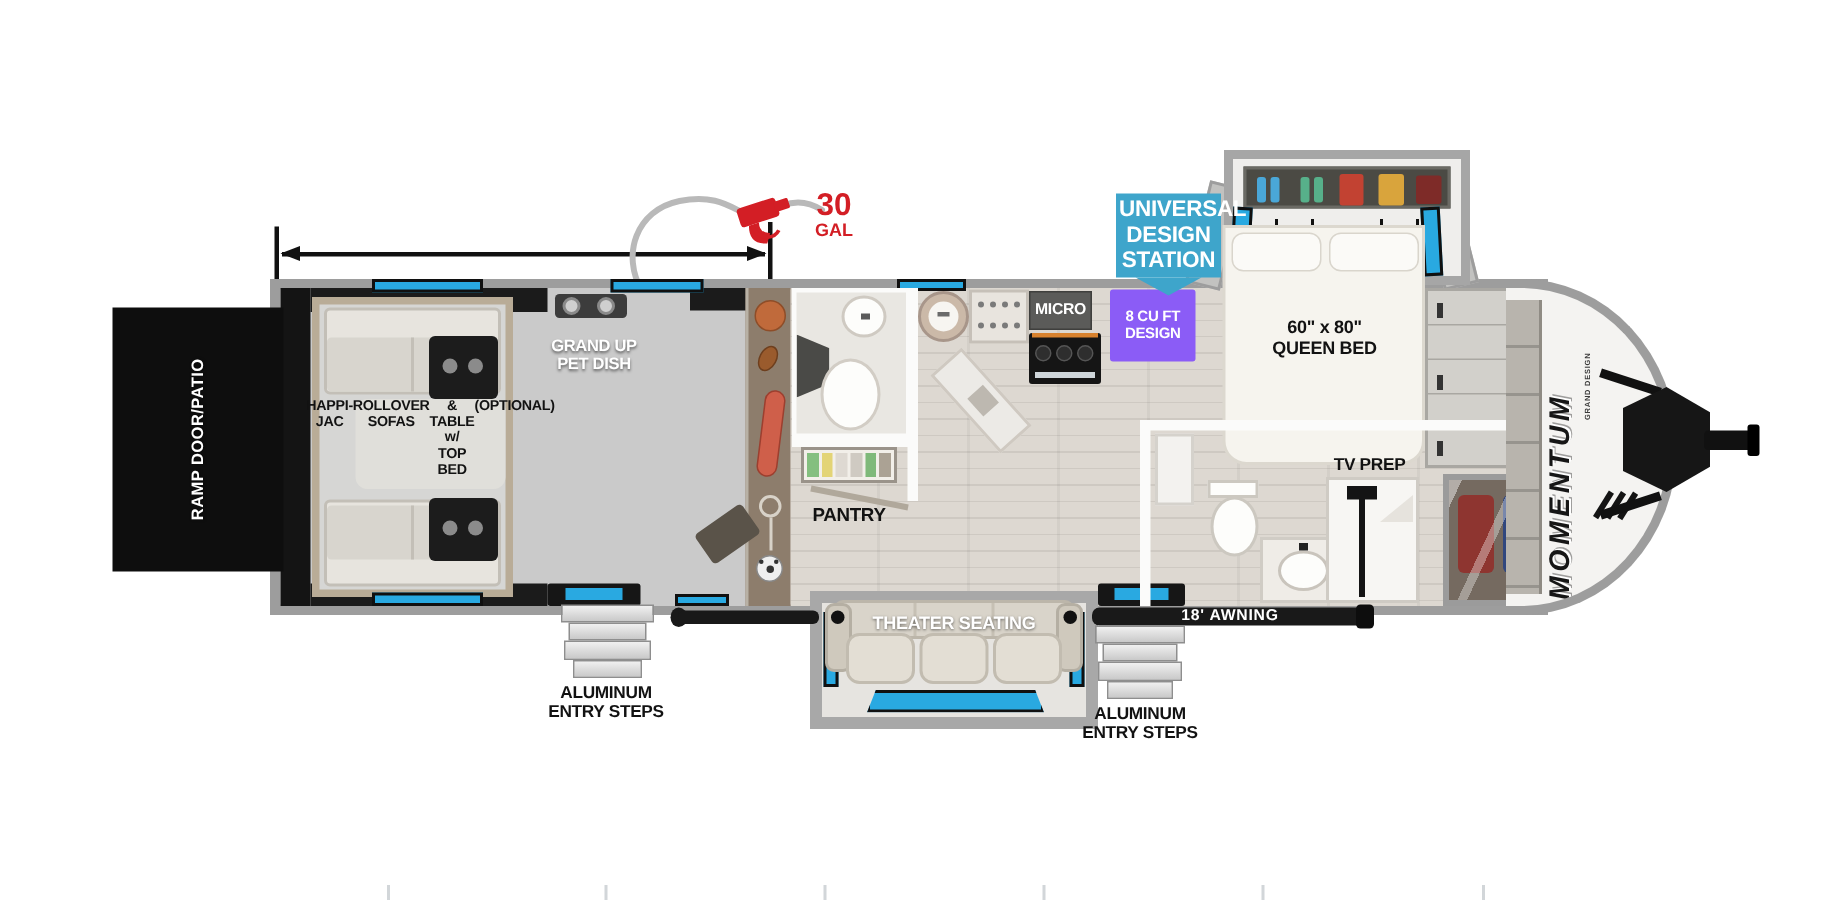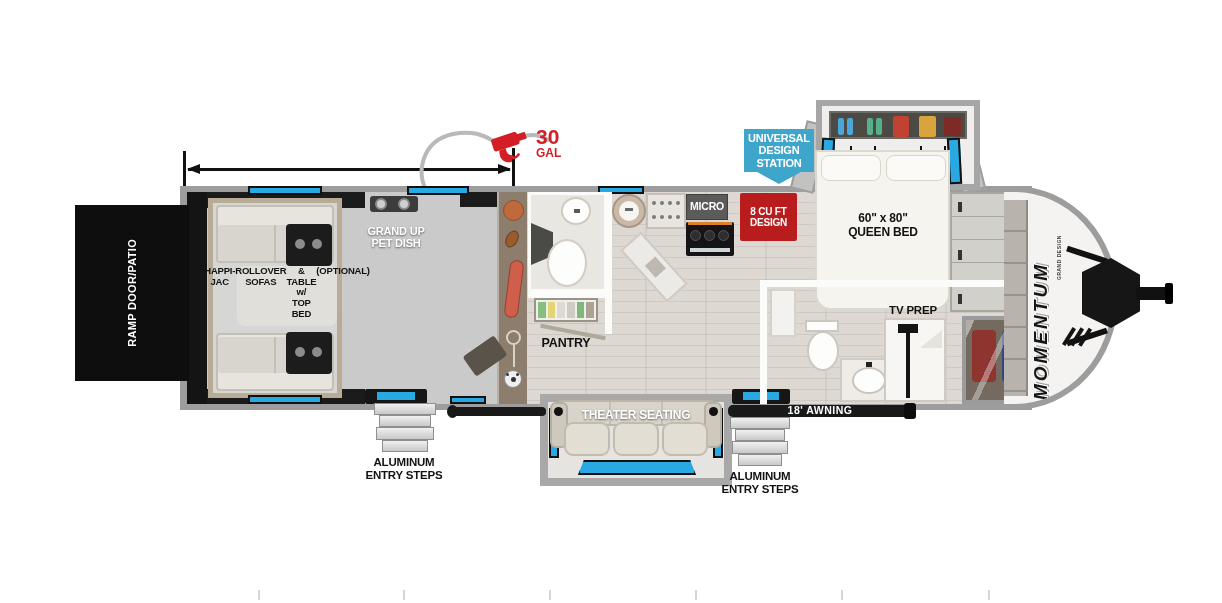--- a/index.html
+++ b/index.html
@@ -50,21 +50,21 @@
   <svg class="abs" style="left:398px;top:112px" width="175" height="95" viewBox="0 0 175 95">
     <path d="M30 82 C16 58 26 28 55 22 C80 17 90 27 100 31" fill="none" stroke="#b9b9b9" stroke-width="4" stroke-linecap="round"></path>
     <path d="M124 25 C134 21 142 23 150 28" fill="none" stroke="#b9b9b9" stroke-width="4" stroke-linecap="round"></path>
     <g transform="rotate(-18 108 30)" fill="var(--accent-red,#D31E25)">
       <rect x="94" y="23" width="27" height="13" rx="2.5"></rect>
       <rect x="119" y="26" width="10" height="7" rx="1"></rect>
       <path d="M99 36 q-4 12 8 15 l4 -6 q-7 -2 -5 -9 z"></path>
       <path d="M101 37 c1 10 11 13 16 8" fill="none" stroke="var(--accent-red,#D31E25)" stroke-width="2.5"></path>
     </g>
   </svg>
-  <div class="abs" style="left:536px;top:126px;width:40px;text-align:left;color:var(--accent-red,#D31E25)">
+  <div class="abs" style="left:536px;top:126px;width:40px;text-align:center;color:var(--accent-red,#D31E25)">
     <div style="font-size:21px;font-weight:900;line-height:1">30</div>
     <div style="font-size:12px;font-weight:900;line-height:1.1">GAL</div>
   </div>
 
   <div class="abs" style="left:180px;top:186px;width:852px;height:224px;border:7px solid var(--wall-gray,#9D9D9D);background:#f1f0ee"></div>
 
   <div class="abs wood" style="left:527px;top:192px;width:483px;height:212px"></div>
 
   <div class="abs" style="left:187px;top:192px;width:312px;height:212px;background:var(--garage-floor,#CACACA)"></div>
   <div class="abs" style="left:187px;top:192px;width:20px;height:212px;background:#141414"></div>
@@ -187,21 +187,21 @@
   </div>
   <div class="lbl wlbl" style="left:686px;top:194px;width:42px;height:26px;background:#5b5b59;border:1px solid #3f3f3d;
        font-size:10.5px;display:flex;align-items:center;justify-content:center;text-shadow:none">MICRO</div>
   <div class="abs" style="left:686px;top:222px;width:48px;height:34px;background:#151515;border-radius:2px">
     <div style="position:absolute;left:2px;top:0;width:44px;height:3px;background:#d8822e"></div>
     <div style="position:absolute;left:4px;top:8px;width:11px;height:11px;border-radius:50%;background:#2e2e2e;border:1px solid #555"></div>
     <div style="position:absolute;left:18px;top:8px;width:11px;height:11px;border-radius:50%;background:#2e2e2e;border:1px solid #555"></div>
     <div style="position:absolute;left:32px;top:8px;width:11px;height:11px;border-radius:50%;background:#2e2e2e;border:1px solid #555"></div>
     <div style="position:absolute;left:4px;top:26px;width:40px;height:4px;background:#cfd6da"></div>
   </div>
-  <div class="lbl wlbl" style="left:740px;top:193px;width:57px;height:48px;background:#b91c1c;border-radius:2px;
+  <div class="lbl wlbl" style="left:740px;top:193px;width:57px;height:48px;background:#8b5cf6;border-radius:2px;
        font-size:10px;display:flex;flex-direction:column;justify-content:center;text-shadow:none">
     <div>8 CU FT</div>
     <div>DESIGN</div>
   </div>
 
   <div class="abs" style="left:798px;top:122px;width:24px;height:70px;background:#c2c2c0;border:2px solid #9d9d9d;transform:rotate(14deg)"></div>
   <div class="abs" style="left:954px;top:122px;width:24px;height:70px;background:#c2c2c0;border:2px solid #9d9d9d;transform:rotate(-14deg)"></div>
   <div class="abs" style="left:816px;top:100px;width:164px;height:90px;border:6px solid #a6a6a6;background:#efeeec">
     <div style="position:absolute;left:7px;top:5px;width:138px;height:28px;background:#4b4a44;border:2px solid #6b6a64">
       <div style="position:absolute;left:7px;top:5px;width:6px;height:17px;background:#4aa7d8;border-radius:2px"></div>
@@ -221,21 +221,21 @@
   <div class="abs" style="left:815px;top:150px;width:135px;height:160px;background:#f6f4ee;border:2px solid #dcd8cf;border-radius:0 0 16px 16px">
     <div style="position:absolute;left:4px;top:3px;width:60px;height:26px;background:#fbfaf7;border:1.5px solid #d9d5cc;border-radius:8px"></div>
     <div style="position:absolute;left:69px;top:3px;width:60px;height:26px;background:#fbfaf7;border:1.5px solid #d9d5cc;border-radius:8px"></div>
   </div>
   <div class="lbl" style="left:808px;top:212px;width:150px;font-size:12px">
     <div>60" x 80"</div>
     <div>QUEEN BED</div>
   </div>
 
   <div class="callout" style="left:744px;top:129px;width:70px">
-    <div class="box" style="font-size:11px">
+    <div class="box" style="font-size:15px">
       <div>UNIVERSAL</div>
       <div>DESIGN</div>
       <div>STATION</div>
     </div>
     <div class="tri-down"></div>
   </div>
 
   <div class="abs" style="left:950px;top:192px;width:56px;height:120px;background:#d2d0cb;border:2px solid #a9a7a2">
     <div class="drawerline" style="height:23px"></div>
       <div class="drawerline" style="height:23px"></div>

